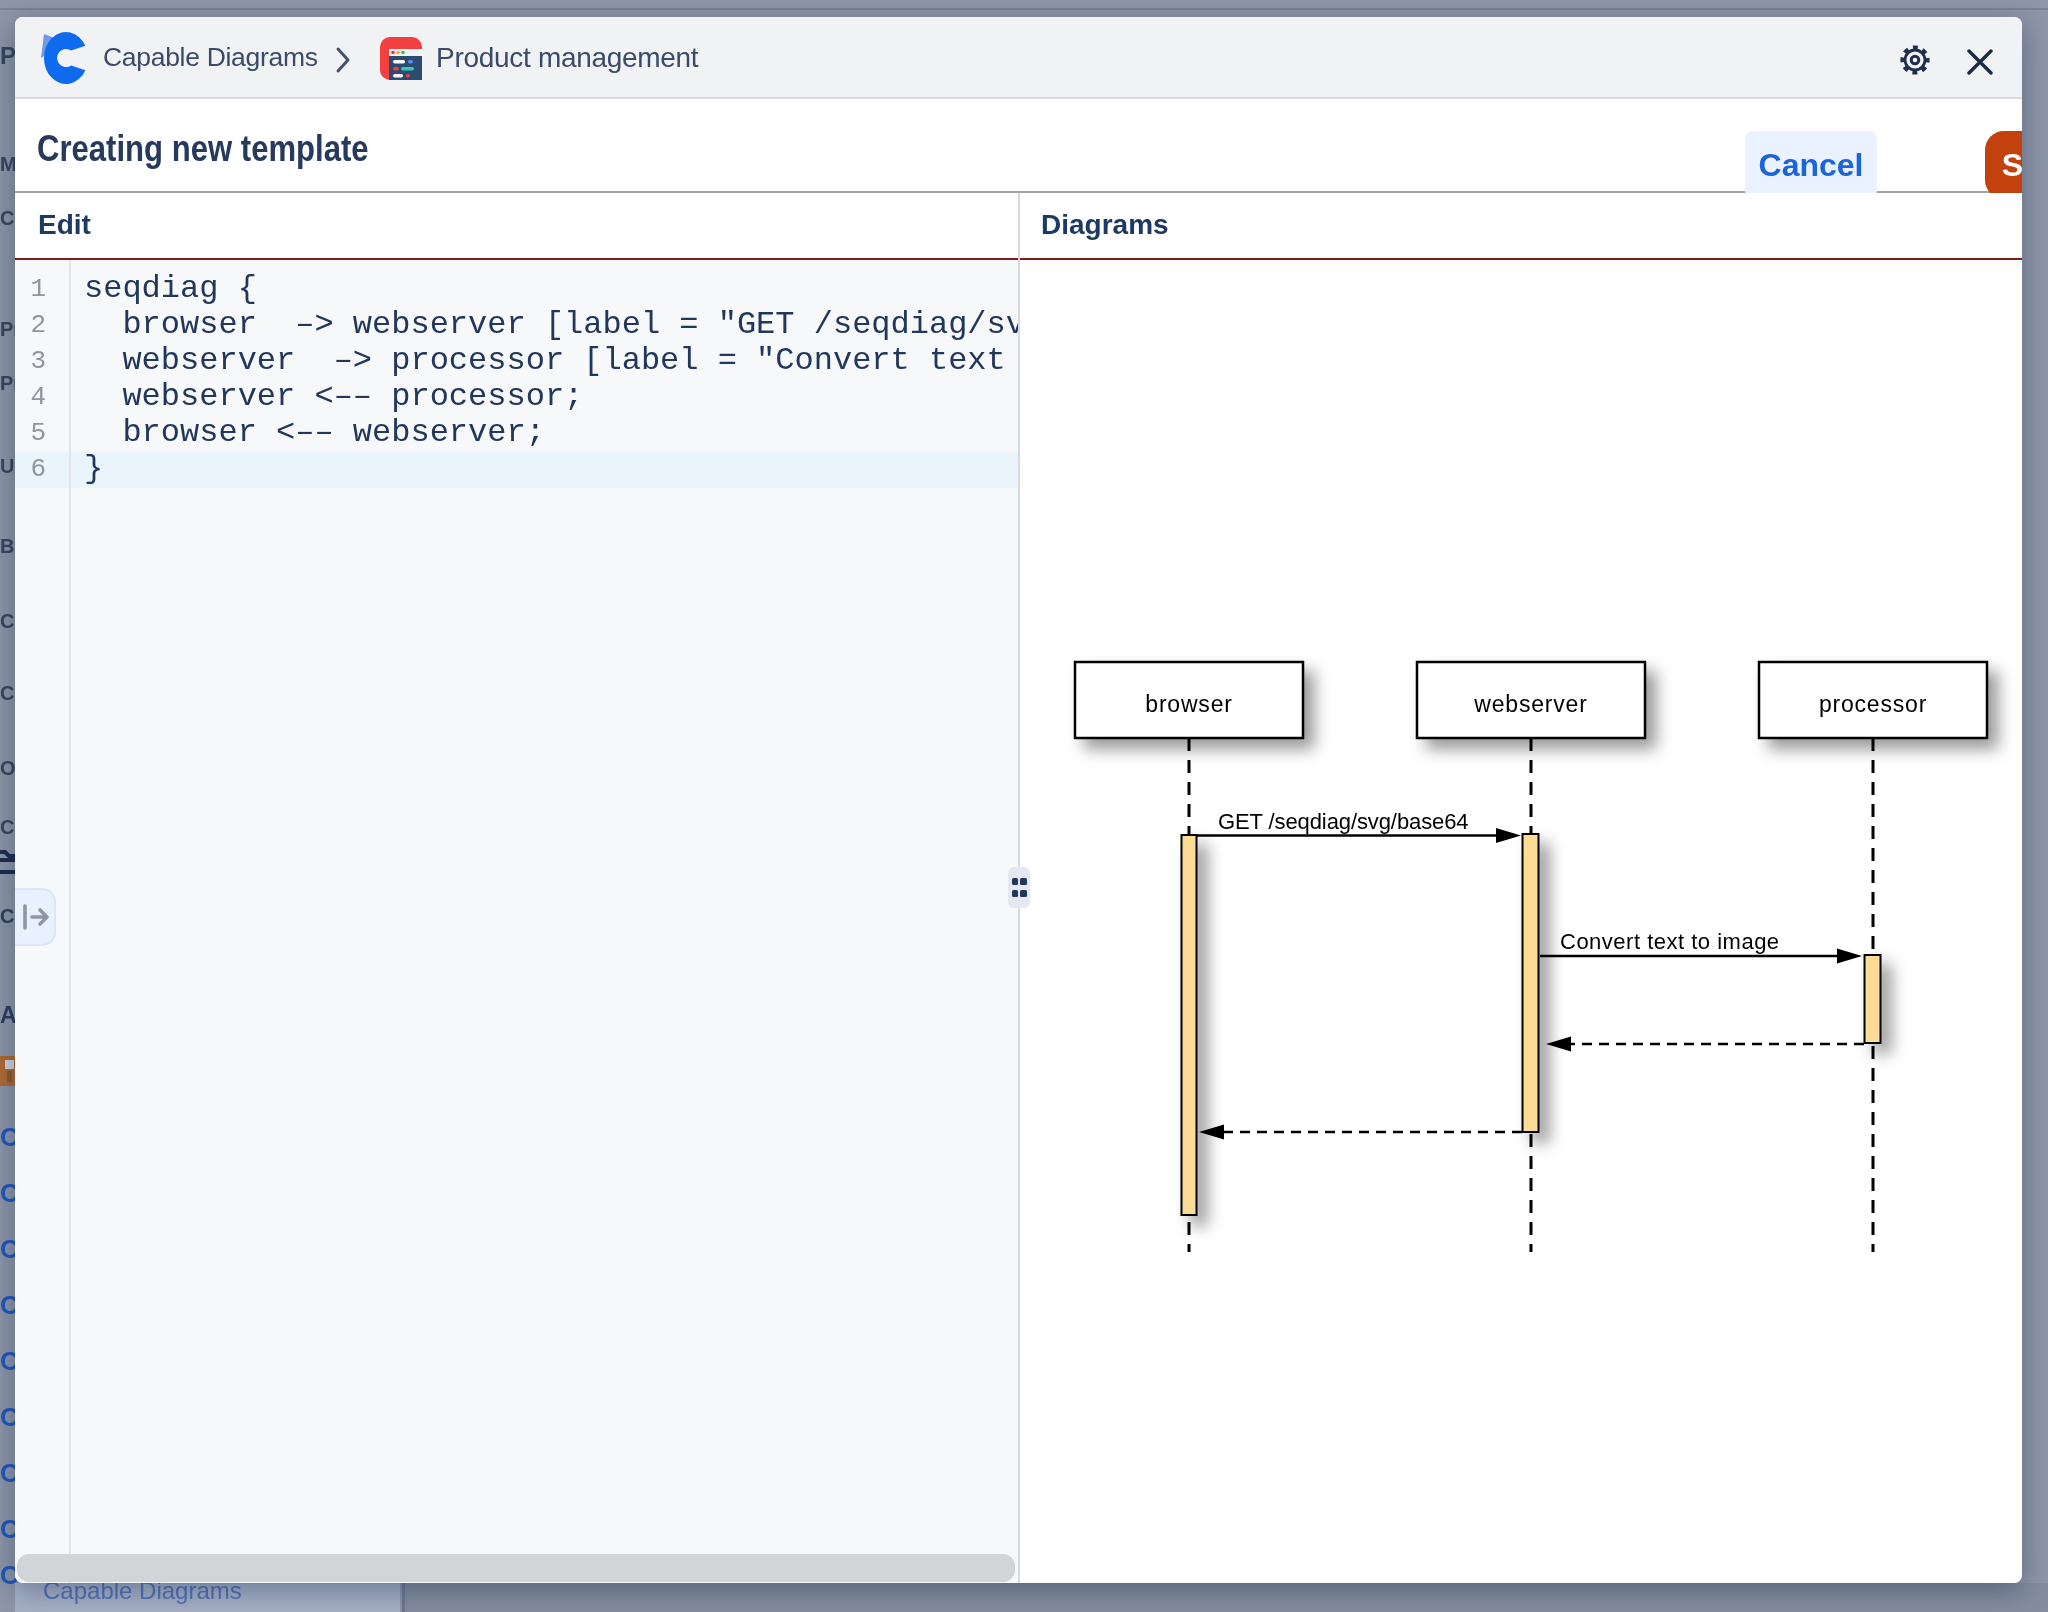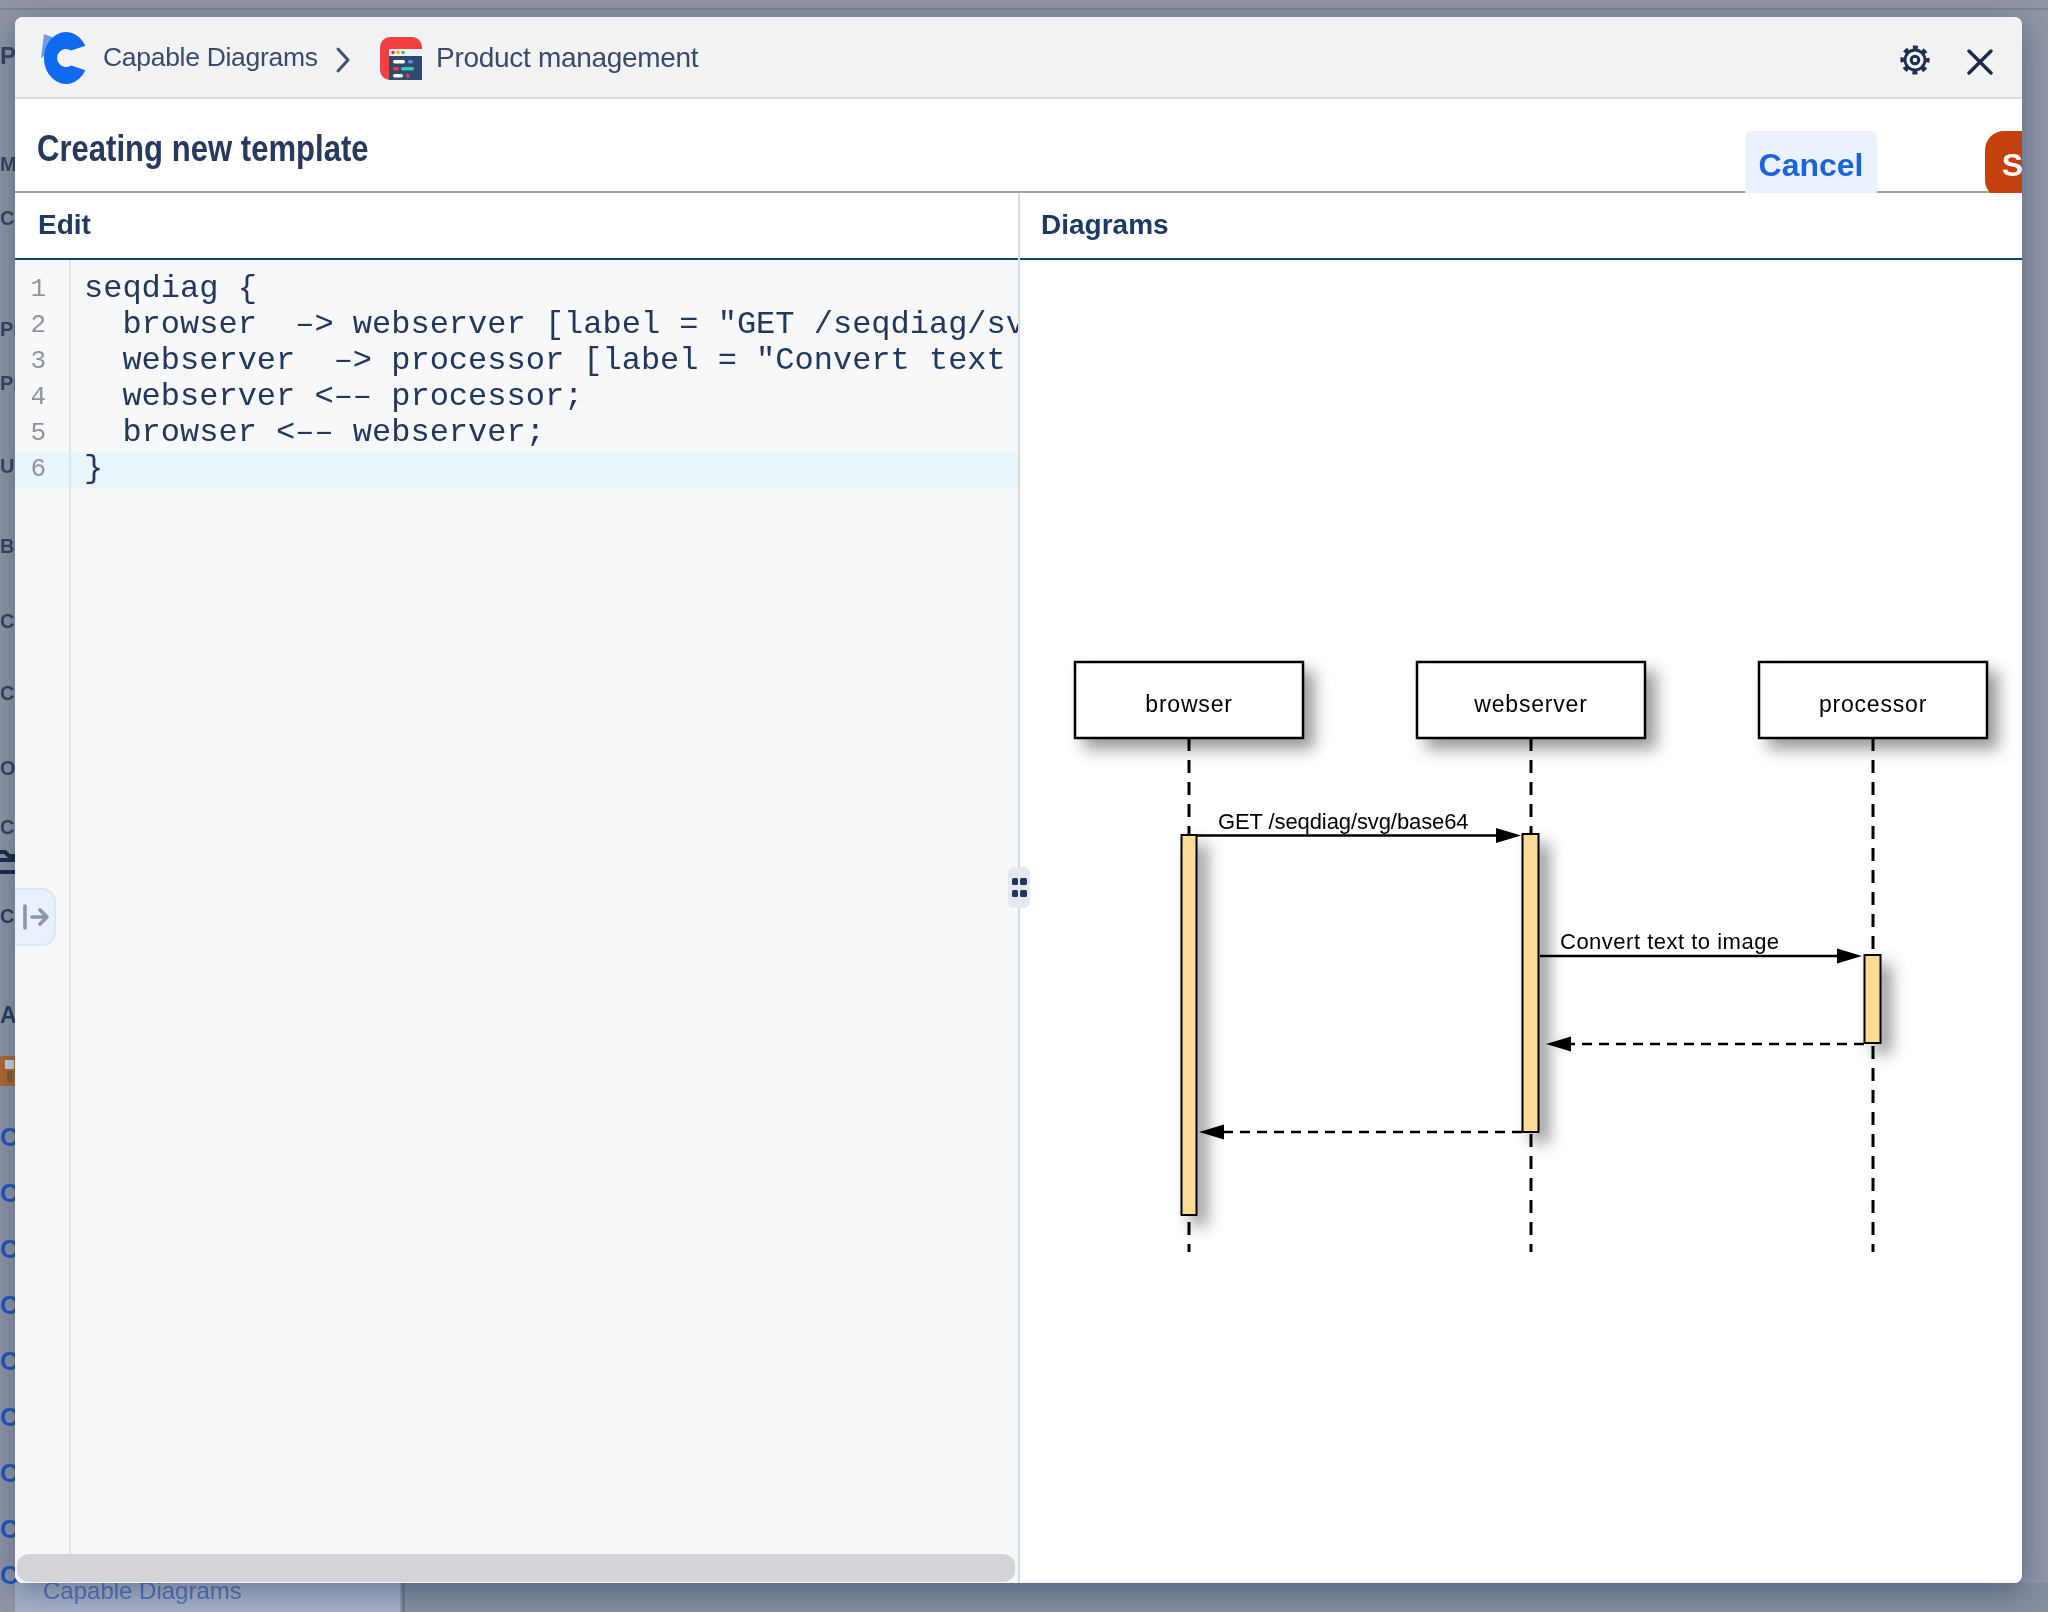--- a/index.html
+++ b/index.html
@@ -23,21 +23,21 @@
   #crumb1 { position:absolute; left:88px; top:25px; font-size:26.5px; font-weight:500; color:#3a4a69; letter-spacing:-0.3px; }
   #crumb2 { position:absolute; left:421px; top:25px; font-size:28px; font-weight:500; color:#3a4a69; letter-spacing:-0.3px; }
 
   #hrow { position:absolute; left:0; top:82px; width:2007px; height:94px; background:#fff; border-bottom:2px solid #a3a3a3;}
   #htitle { position:absolute; left:22px; top:29px; font-size:37px; font-weight:700; color:#27395d; transform:scaleX(0.84); transform-origin:left top; }
   .btn { position:absolute; top:13px; height:68px; border-radius:8px; font-size:32px; font-weight:700;
          display:flex; align-items:center; justify-content:center;margin-top:19px; }
   #btncancel { left:1730px; width:132px; background:#e9f2fe; color:#1c64d9; }
   #btnsave   { left:1970px; width:108px; background:#c2410c; color:#fff;border-radius:19px; }
 
-  #prow { position:absolute; left:0; top:176px; width:2007px; height:67px; background:#fff; border-bottom:2px solid #0c4a6e; }
+  #prow { position:absolute; left:0; top:176px; width:2007px; height:67px; background:#fff; border-bottom:2px solid #7f1d1d; }
   .ptitle { position:absolute; top:16px; font-size:28px; font-weight:700; color:#1c3a63; }
 
   #panes { position:absolute; left:0; top:243px; width:2007px; height:1323px; }
   #lpane { position:absolute; left:0; top:0; width:1003px; height:1323px; background:#f7f8fa; }
   #rpane { position:absolute; left:1005px; top:0; width:1002px; height:1323px; background:#fff; }
   #vdiv  { position:absolute; left:1003px; top:-67px; width:2px; height:1390px; background:#d6d9de; }
 
   
   #gutsep { position:absolute; left:54px; top:0; width:2px; height:1323px; background:#e3e4e8; }
   .gut { position:absolute; left:0; width:31px; text-align:right; font-family:"Liberation Mono",monospace;

